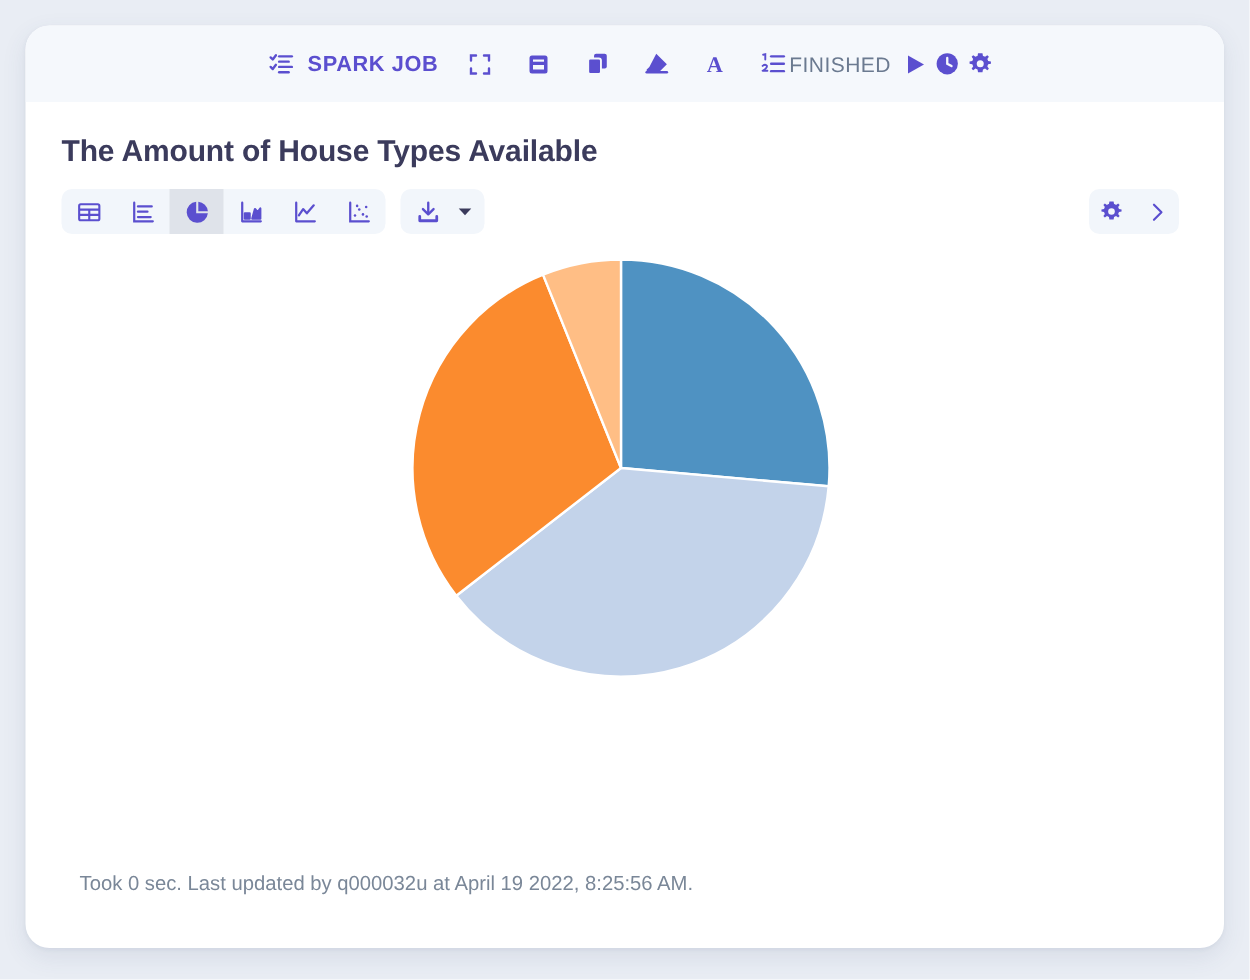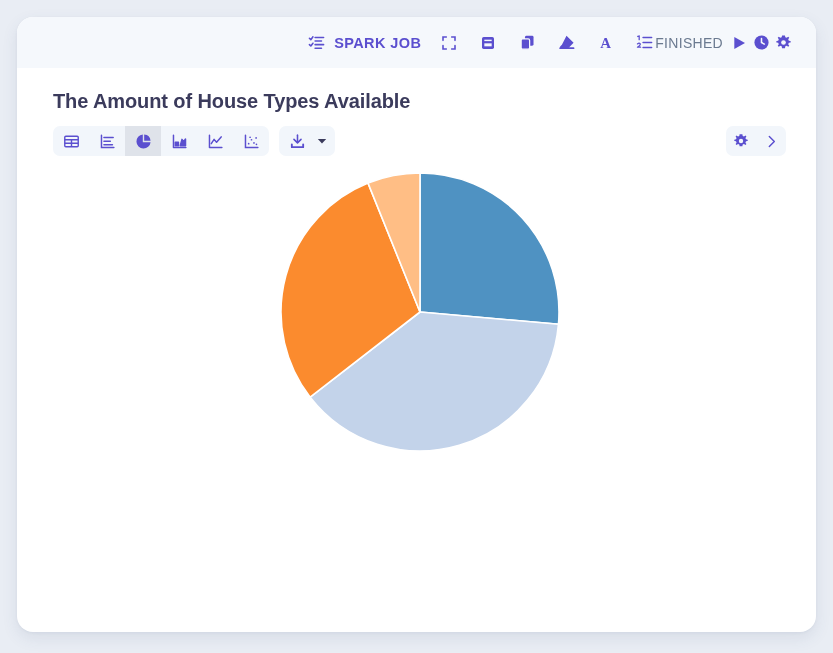--- a/index.html
+++ b/index.html
@@ -34,21 +34,21 @@
     overflow: hidden;
     box-sizing: border-box;
   }
 
   
   .card-header {
     height: 51px;
     background: #f5f8fc;
     display: flex;
     align-items: center;
-    justify-content: flex-end;
+    justify-content: center;
     padding: 0 22px 0 30px;
     box-sizing: border-box;
   }
 
   .header-left {
     display: flex;
     align-items: center;
     gap: 17px;
   }
 
@@ -84,21 +84,21 @@
 
   .status-text {
     color: #6b7a90;
     font-size: 14px;
     letter-spacing: 0.3px;
     margin-right: 5px;
   }
 
   
   .card-body {
-    padding: 22px 30px 0 36px;
+    padding: 22px 30px 0 24px;
     box-sizing: border-box;
     position: relative;
     height: 564px;
   }
 
   .viz-title {
     color: #3b3b5c;
     font-size: 20px;
     font-weight: bold;
     margin: 0 0 13px 0;
@@ -398,15 +398,16 @@
 
       <div class="chart-area">
         <svg id="pie-svg" width="320" height="300" viewBox="0 0 320 300">
             <path d="M 160 148 L 160 9 A 139 139 0 0 1 298.46257167090096 160.21131632055332 Z" fill="#4f92c2" stroke="#ffffff" stroke-width="1.6"></path>
             <path d="M 160 148 L 298.46257167090096 160.21131632055332 A 139 139 0 0 1 50.16845327977906 233.1940804577638 Z" fill="#c3d3ea" stroke="#ffffff" stroke-width="1.6"></path>
             <path d="M 160 148 L 50.16845327977906 233.1940804577638 A 139 139 0 0 1 108.0196704024457 19.085123686482092 Z" fill="#fb8b2e" stroke="#ffffff" stroke-width="1.6"></path>
             <path d="M 160 148 L 108.0196704024457 19.085123686482092 A 139 139 0 0 1 159.99999999999986 9 Z" fill="#ffbe85" stroke="#ffffff" stroke-width="1.6"></path>
           </svg>
       </div>
 
+      <div class="viz-footer">Took 0 sec. Last updated by q000032u at April 19 2022, 8:25:56 AM.</div>
     </div>
   </div>
 </div>
 
 </body></html>

